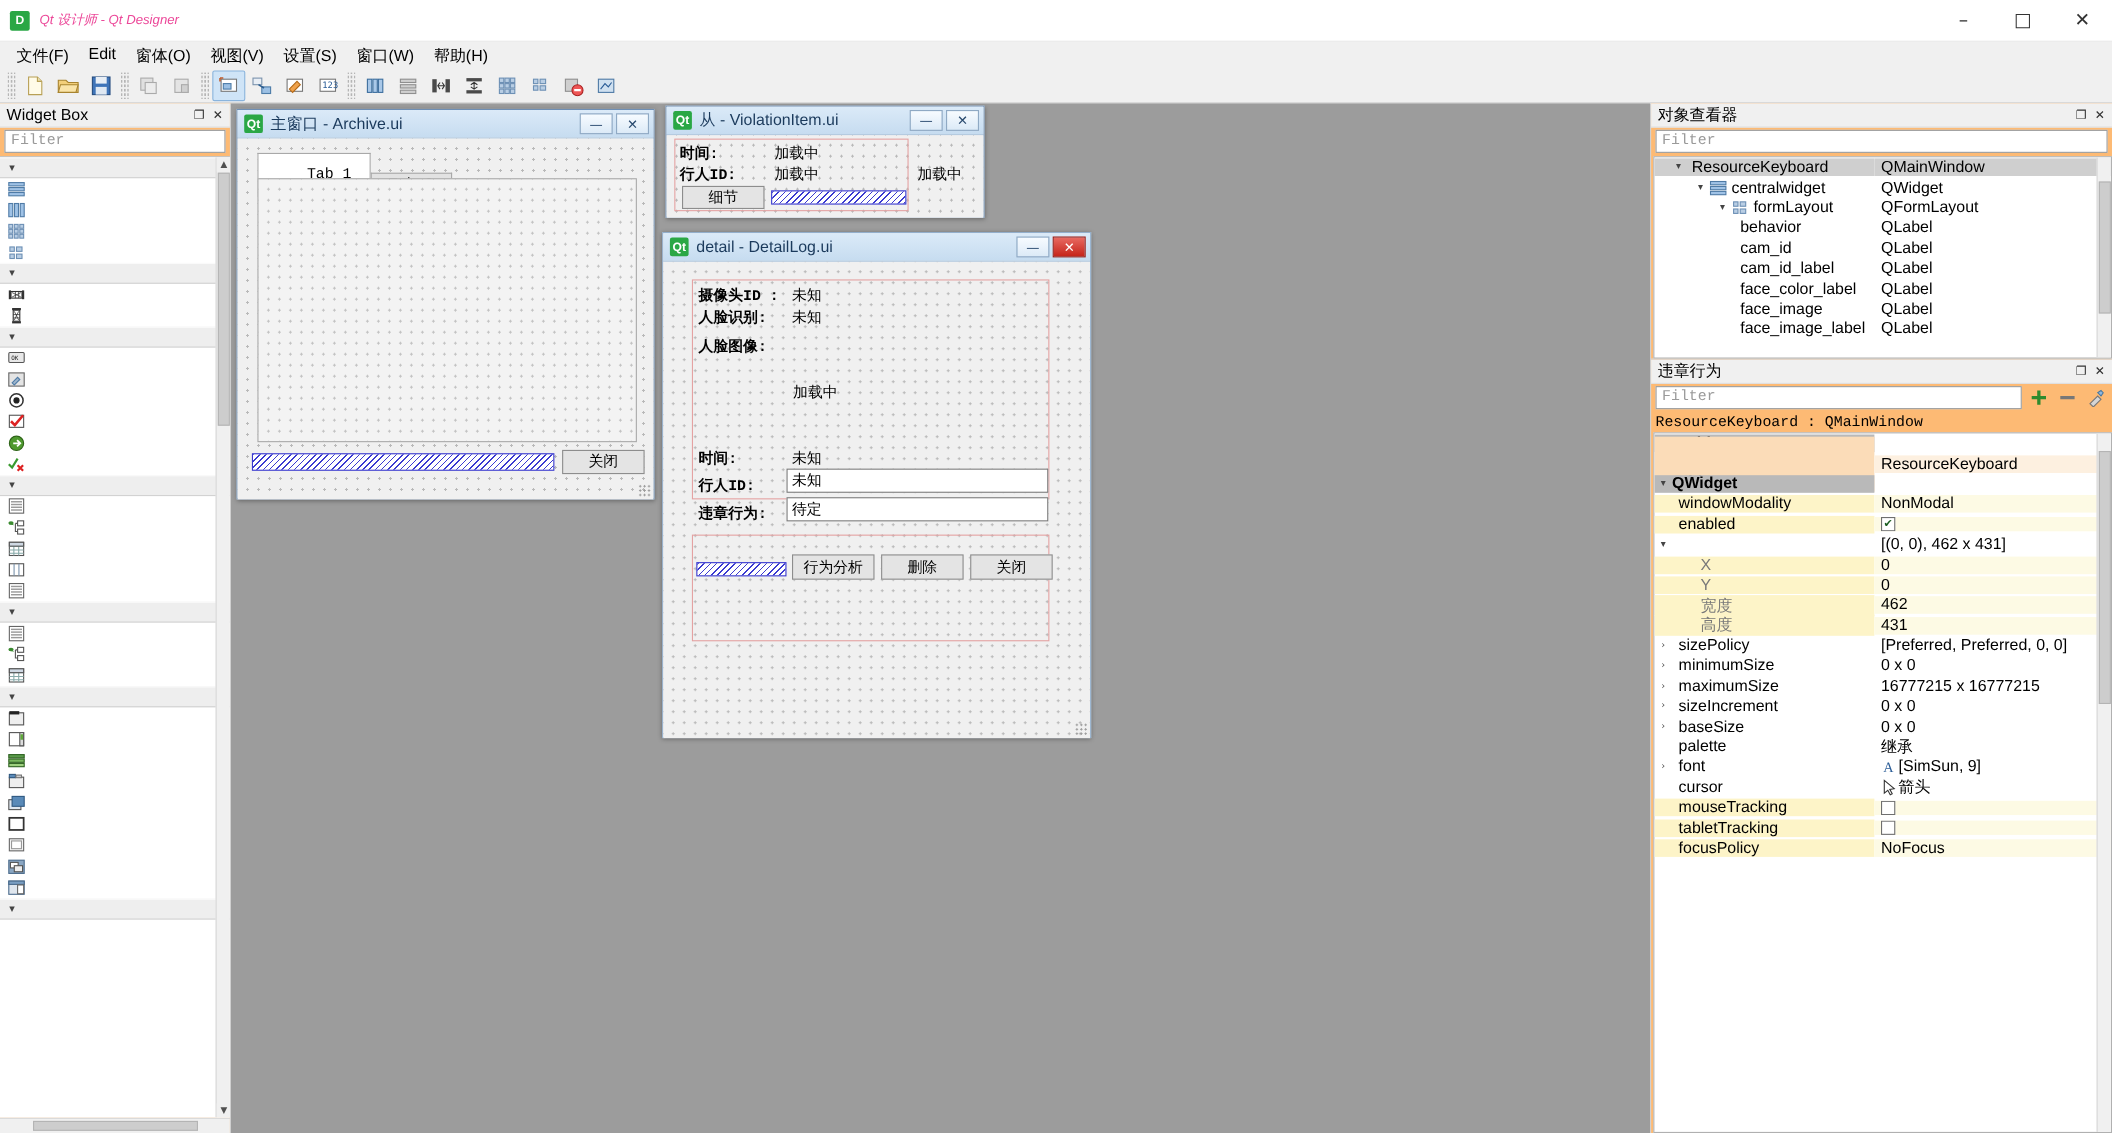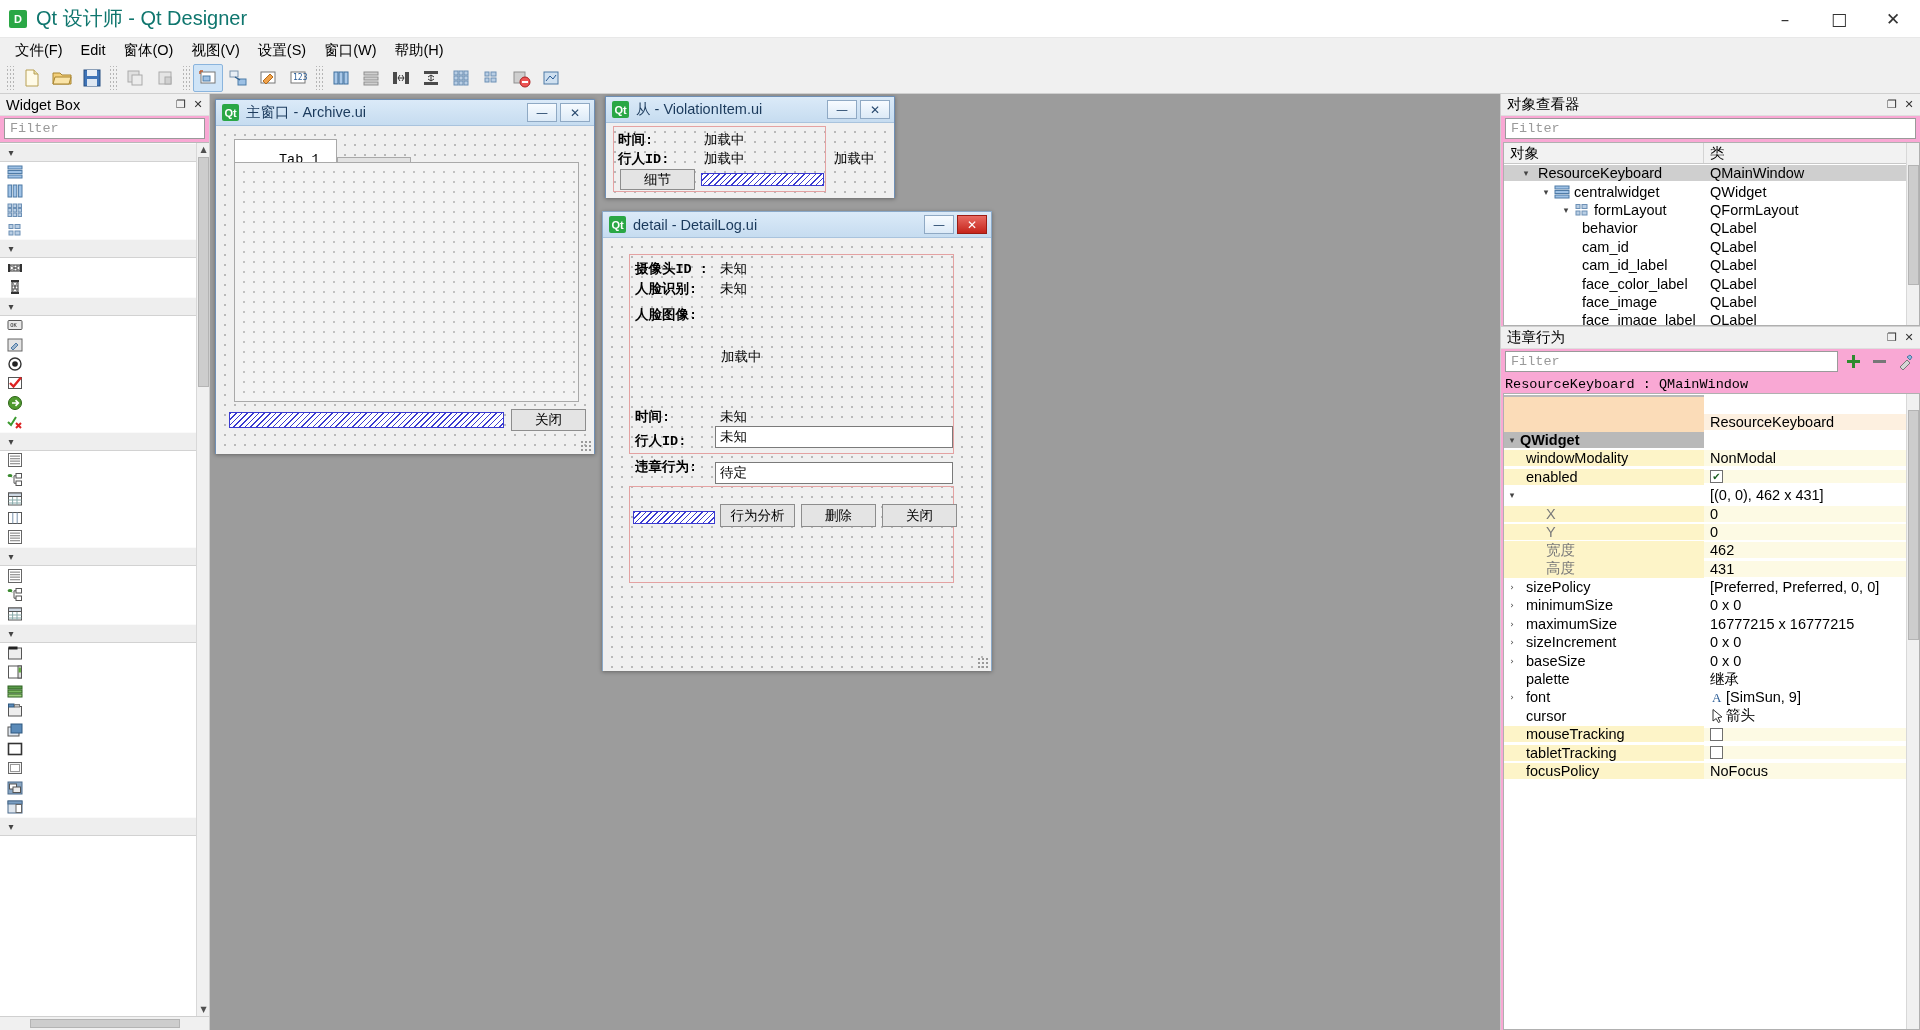--- a/index.html
+++ b/index.html
@@ -15,21 +15,21 @@
   
   .titlebar {
     height:38px; background:#ffffff; display:flex; align-items:center;
     border-bottom:1px solid #e8e8e8; flex:0 0 38px;
   }
   .tb-icon {
     width:18px; height:18px; margin-left:9px; margin-right:9px;
     background:#2aa745; border-radius:2px; color:#fff; font-size:11px;
     font-weight:bold; display:flex; align-items:center; justify-content:center;
   }
-  .tb-title { font-size:20px; color:#0f766e; }
+  .tb-title { font-size:12px; color:#ec4899;font-style:italic; }
   .tb-spacer { flex:1; }
   .tb-btn {
     width:54px; height:38px; display:flex; align-items:center; justify-content:center;
     font-size:17px; color:#333; font-family:"DejaVu Sans", sans-serif;
   }
 
   
   .menubar {
     height:24px; background:#f0f0f0; display:flex; align-items:center;
     padding-left:6px; flex:0 0 24px; font-size:14.5px;
@@ -45,21 +45,21 @@
     background-image: radial-gradient(#b5b5b5 1px, transparent 1px);
     background-size:3px 4px; background-position:2px 2px; }
   .tbtn { width:30px; height:28px; display:flex; align-items:center; justify-content:center;text-align:right; }
   .tbtn.on { background:#cfe4f7; border:1px solid #8ab4dd; border-radius:2px; }
   .tbtn svg { display:block; }
 
   
   .body { flex:1; display:flex; min-height:0; }
 
   
-  .dock { background:#f9a8d4; display:flex; flex-direction:column; min-height:0; }
+  .dock { background:#fdba74; display:flex; flex-direction:column; min-height:0; }
   .dock-head {
     height:22px; background:#f0f0f0; display:flex; align-items:center;
     padding:0 4px 0 6px; font-size:14.5px; border-bottom:1px solid #dedede;
     flex:0 0 22px;
   }
   .dock-head .t { flex:1; }
   .dock-head .db { width:14px; height:14px; display:flex; align-items:center; justify-content:center;
     font-size:11px; color:#333; margin-left:3px; font-family:"DejaVu Sans", sans-serif; }
   .filter-box {
     margin:2px 4px 3px 4px; height:21px; background:#fff; border:1px solid #9a9a9a;
@@ -759,21 +759,21 @@
           <div class="dlabel b" style="left:32px; top:42px;">人脸识别:</div>
           <div class="dlabel" style="left:117px; top:42px;">未知</div>
           <div class="dlabel b" style="left:32px; top:68px;">人脸图像:</div>
           <div class="dlabel" style="left:118px; top:110px;">加载中</div>
 
           <div class="dlabel b" style="left:32px; top:170px;">时间:</div>
           <div class="dlabel" style="left:117px; top:170px;">未知</div>
           <div class="dlabel b" style="left:32px; top:194px;">行人ID:</div>
           <div class="dedit" style="left:112px; top:188px; width:238px; height:22px;">未知</div>
           <div class="dlabel b" style="left:32px; top:220px;">违章行为:</div>
-          <div class="dedit" style="left:112px; top:224px; width:238px; height:22px;">待定</div>
+          <div class="dedit" style="left:112px; top:214px; width:238px; height:22px;">待定</div>
 
           <div class="selbox" style="left:26px; top:248px; width:325px; height:97px;"></div>
           <div class="hspacer" style="left:30px; top:273px; width:82px; height:13px;"></div>
           <div class="dbtn" style="left:117px; top:266px; width:75px; height:23px;">行为分析</div>
           <div class="dbtn" style="left:198px; top:266px; width:75px; height:23px;">删除</div>
           <div class="dbtn" style="left:279px; top:266px; width:75px; height:23px;">关闭</div>
           <div class="grip"></div>
         </div>
       </div>
 
@@ -782,24 +782,20 @@
     <div class="rightcol">
 
       <div class="dock obj-insp">
         <div class="dock-head">
           <div class="t">对象查看器</div>
           <div class="db">❐</div>
           <div class="db">✕</div>
         </div>
         <div class="filter-box">Filter</div>
         <div class="tbl">
-          <div class="thead">
-            <div class="c1">对象</div>
-            <div class="c2">类</div>
-          </div>
           <div id="oi-rows">
               <div class="trow sel">
                 <div class="c1" style="padding-left:14px">
                   <span class="chev-s">▾</span>
                   <span style="padding-left:4px">ResourceKeyboard</span>
                 </div>
                 <div class="c2">QMainWindow</div>
               </div>
               <div class="trow">
                 <div class="c1" style="padding-left:34px">

